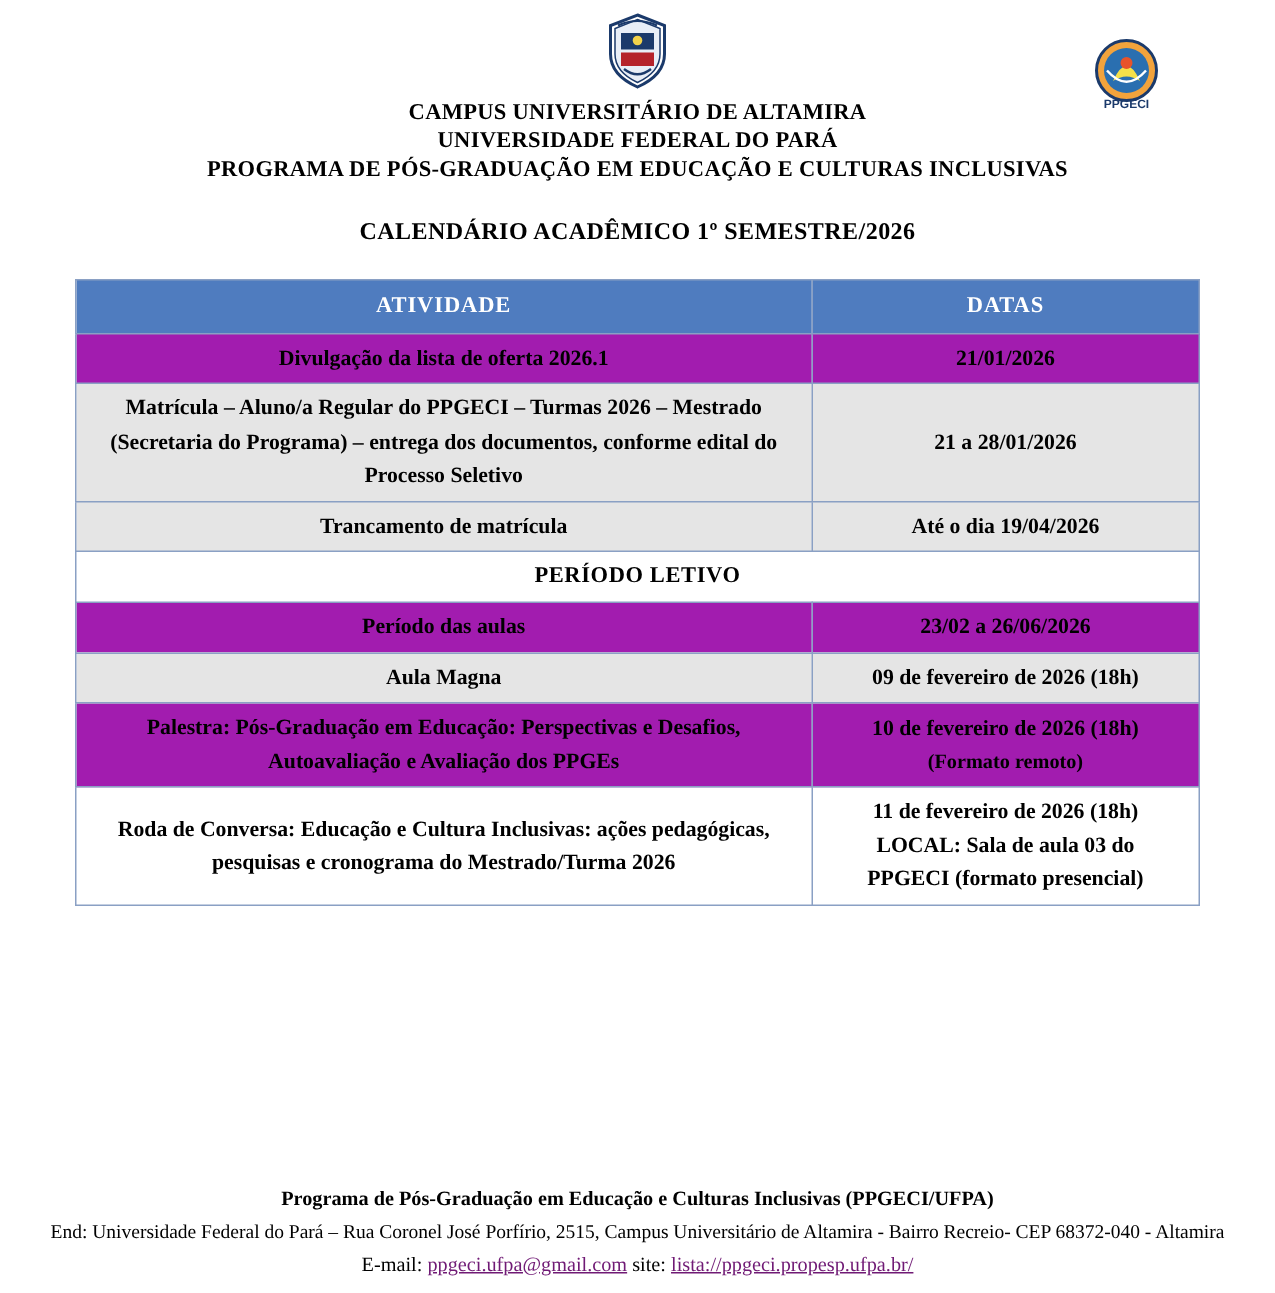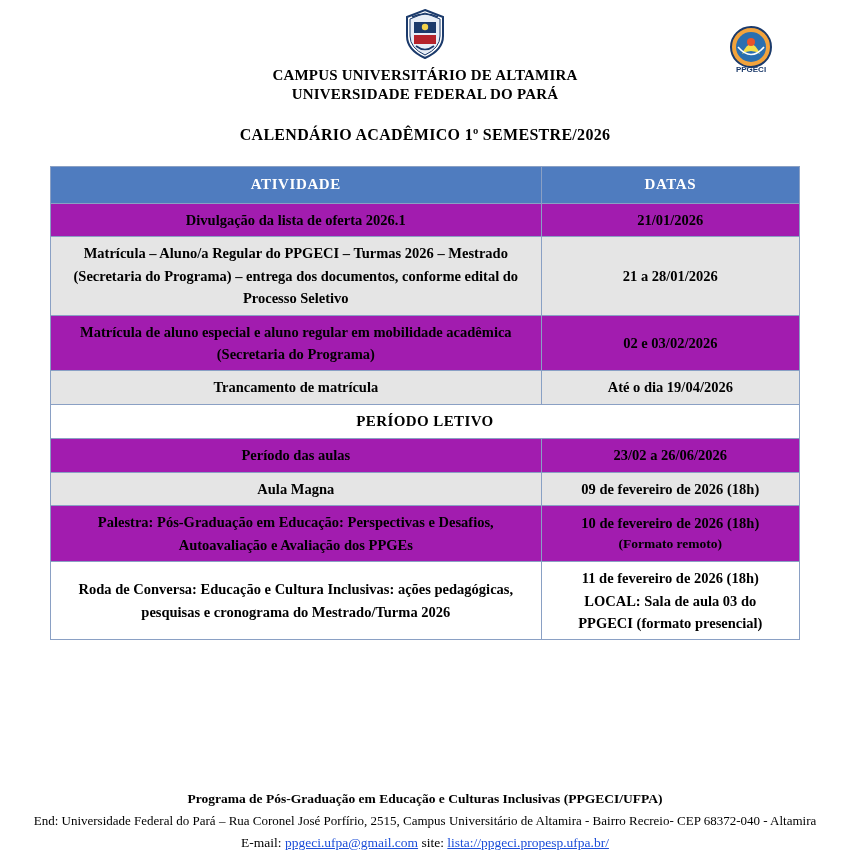--- a/index.html
+++ b/index.html
@@ -117,21 +117,21 @@
     right: 0;
     bottom: 8px;
     text-align: center;
     font-size: 13px;
     line-height: 1.65;
   }
   .footer .f1 { font-weight: bold; font-size: 13.5px; }
   .footer .f2 { font-size: 13px; }
   .footer .f3 { font-size: 13.5px; }
   .footer a {
-    color: #1d4ed8;
+    color: #701a75;
   }
 </style>
 </head>
 <body>
 
 <div class="page">
 
   <div class="header">
 
     <div class="ufpa-crest">
@@ -153,20 +153,21 @@
         <path d="M18 32 Q27 12 36 32 Q27 26 18 32 Z" fill="#f4e04a"></path>
         <circle cx="27" cy="20" r="4" fill="#e8532a"></circle>
         <path d="M14 25 Q27 40 40 25" stroke="#ffffff" stroke-width="1.6" fill="none"></path>
         <text x="27" y="50" text-anchor="middle" font-family="Liberation Sans, sans-serif" font-size="8" font-weight="bold" fill="#1b3a6b">PPGECI</text>
       </svg>
     </div>
 
     <div class="inst-lines">
       <div>CAMPUS UNIVERSITÁRIO DE ALTAMIRA</div>
       <div>UNIVERSIDADE FEDERAL DO PARÁ</div>
+      <div>PROGRAMA DE PÓS-GRADUAÇÃO EM EDUCAÇÃO E CULTURAS INCLUSIVAS</div>
     </div>
 
     <div class="cal-title">CALENDÁRIO ACADÊMICO 1º SEMESTRE/2026</div>
   </div>
 
   <div class="table-wrap">
     <table class="calendar">
       <colgroup>
         <col class="c-activity">
         <col class="c-dates">
@@ -183,24 +184,20 @@
         <tr>
           <td class="light">Divulgação da lista de oferta 2026.1</td>
           <td class="light">21/01/2026</td>
         </tr>
 
         <tr>
           <td class="shade tall">Matrícula – Aluno/a Regular do PPGECI – Turmas 2026 – Mestrado (Secretaria do Programa) – entrega dos documentos, conforme edital do Processo Seletivo</td>
           <td class="shade">21 a 28/01/2026</td>
         </tr>
 
-        <tr>
-          <td class="light">Matrícula de aluno especial e aluno regular em mobilidade acadêmica (Secretaria do Programa)</td>
-          <td class="light">02 e 03/02/2026</td>
-        </tr>
 
         <tr>
           <td class="shade">Trancamento de matrícula</td>
           <td class="shade">Até o dia 19/04/2026</td>
         </tr>
 
         <tr class="section">
           <td class="white" colspan="2">PERÍODO LETIVO</td>
         </tr>
 

